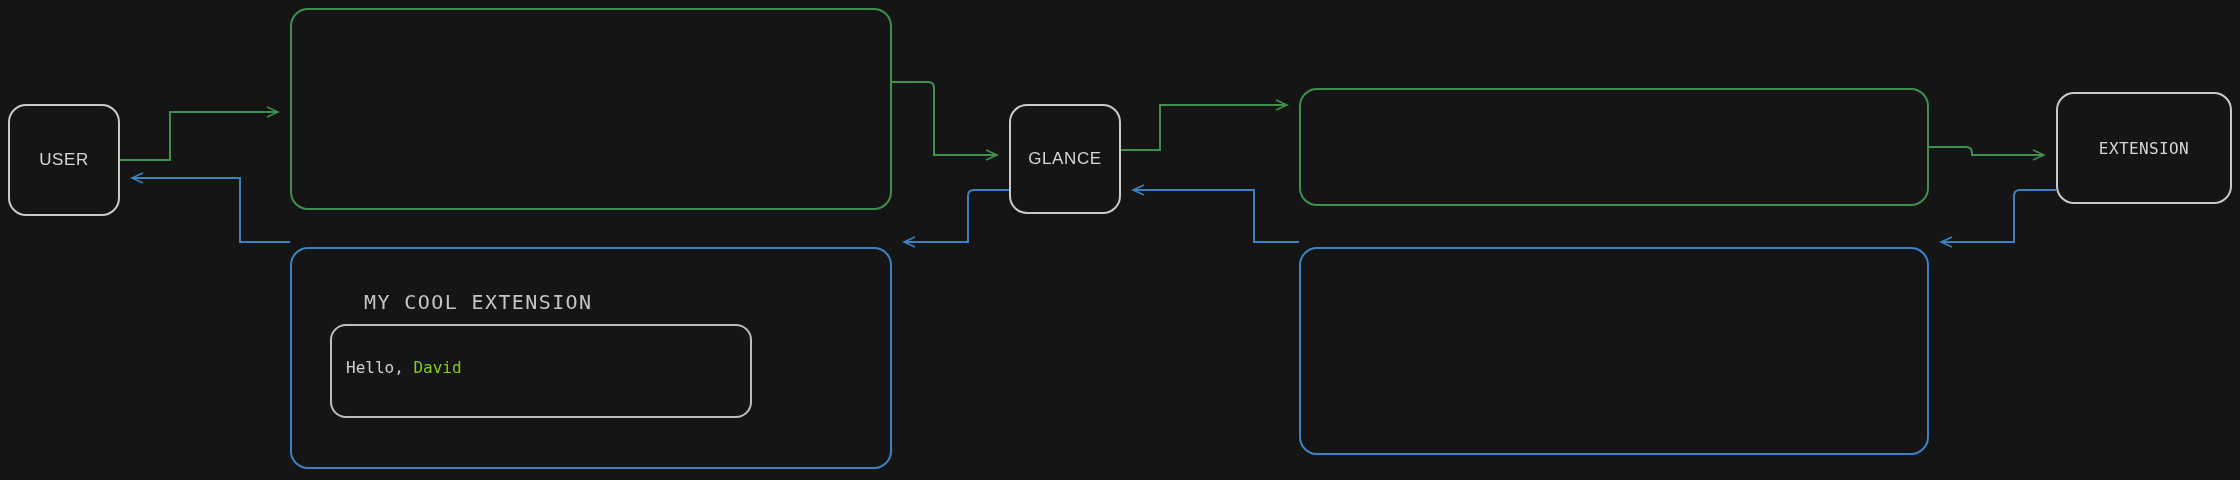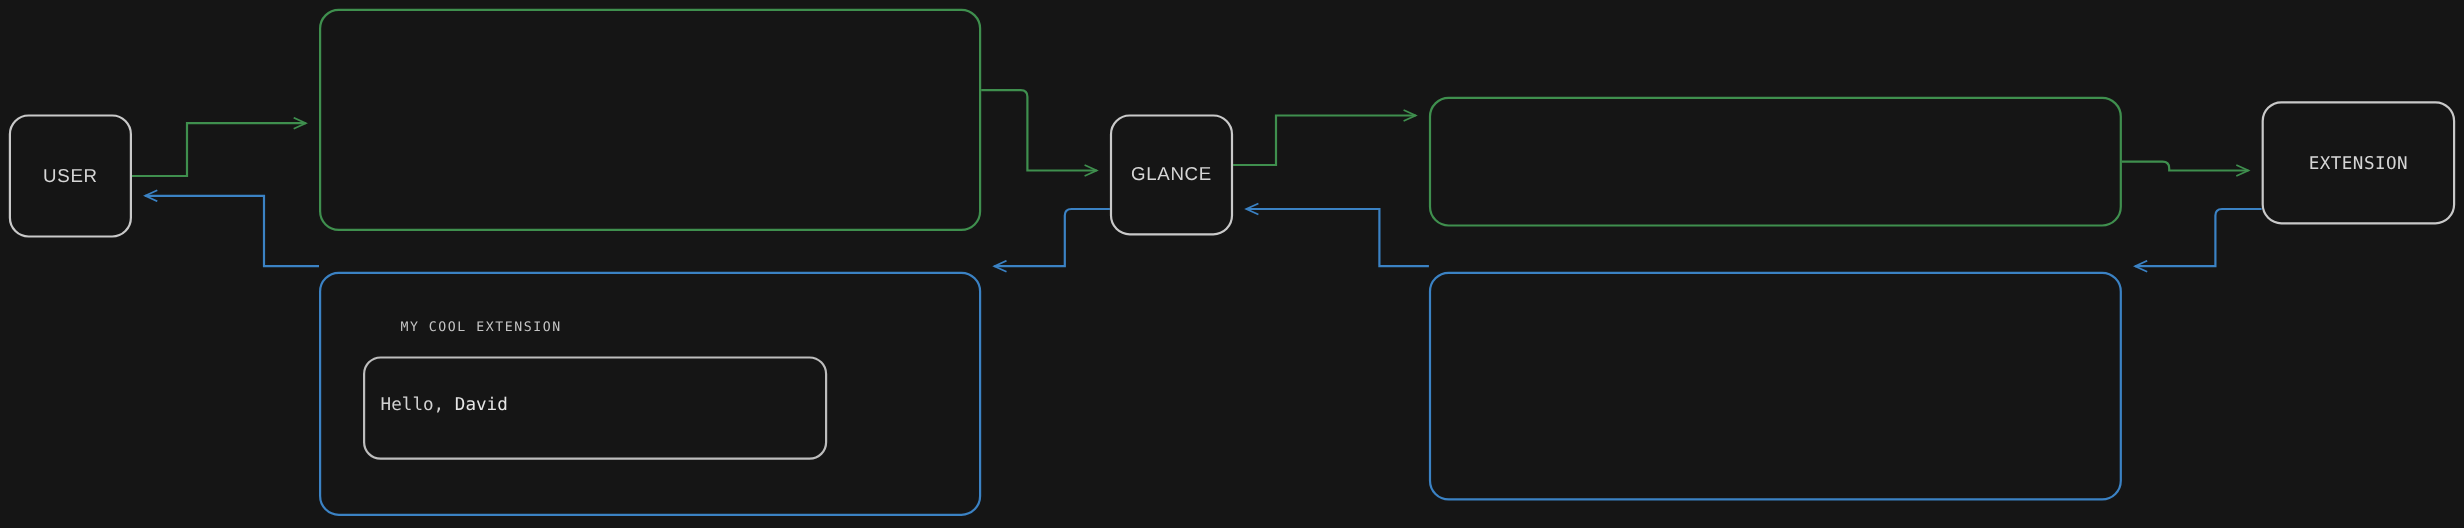--- a/index.html
+++ b/index.html
@@ -91,21 +91,21 @@
   #resp-code  { left: 1343px; top: 290px; }
 
   
   #panel-widget { left: 290px; top: 247px; width: 602px; height: 222px; }
   #widget-title {
     position: absolute;
     left: 348px;
     top: 290px;
     color: #c5c5c5;
     font-family: "DejaVu Sans Mono", monospace;
-    font-size: 12px;
+    font-size: 20px;
     letter-spacing: 1.4px;
     z-index: 3;
     padding-left: 16px;
   }
   #widget-inner {
     position: absolute;
     left: 330px;
     top: 324px;
     width: 422px;
     height: 94px;
@@ -118,21 +118,21 @@
   #widget-hello {
     position: absolute;
     left: 346px;
     top: 358px;
     font-family: "DejaVu Sans Mono", monospace;
     font-size: 16px;
     color: #d2d2d2;
     z-index: 4;
     white-space: pre;
   }
-  #widget-hello .accent { color: #e5e5e5; }
+  #widget-hello .accent { color: #84cc16; }
 </style>
 </head>
 <body>
 
 <div id="canvas">
 
   <svg id="wires" viewBox="0 0 2240 480" width="2240" height="480">
     <defs>
       <marker id="arrow-green" markerWidth="14" markerHeight="12" refX="12" refY="6" orient="auto" markerUnits="userSpaceOnUse">
         <path d="M1,1 L12,6 L1,11" fill="none" stroke="#3f8f4e" stroke-width="1.6"></path>

